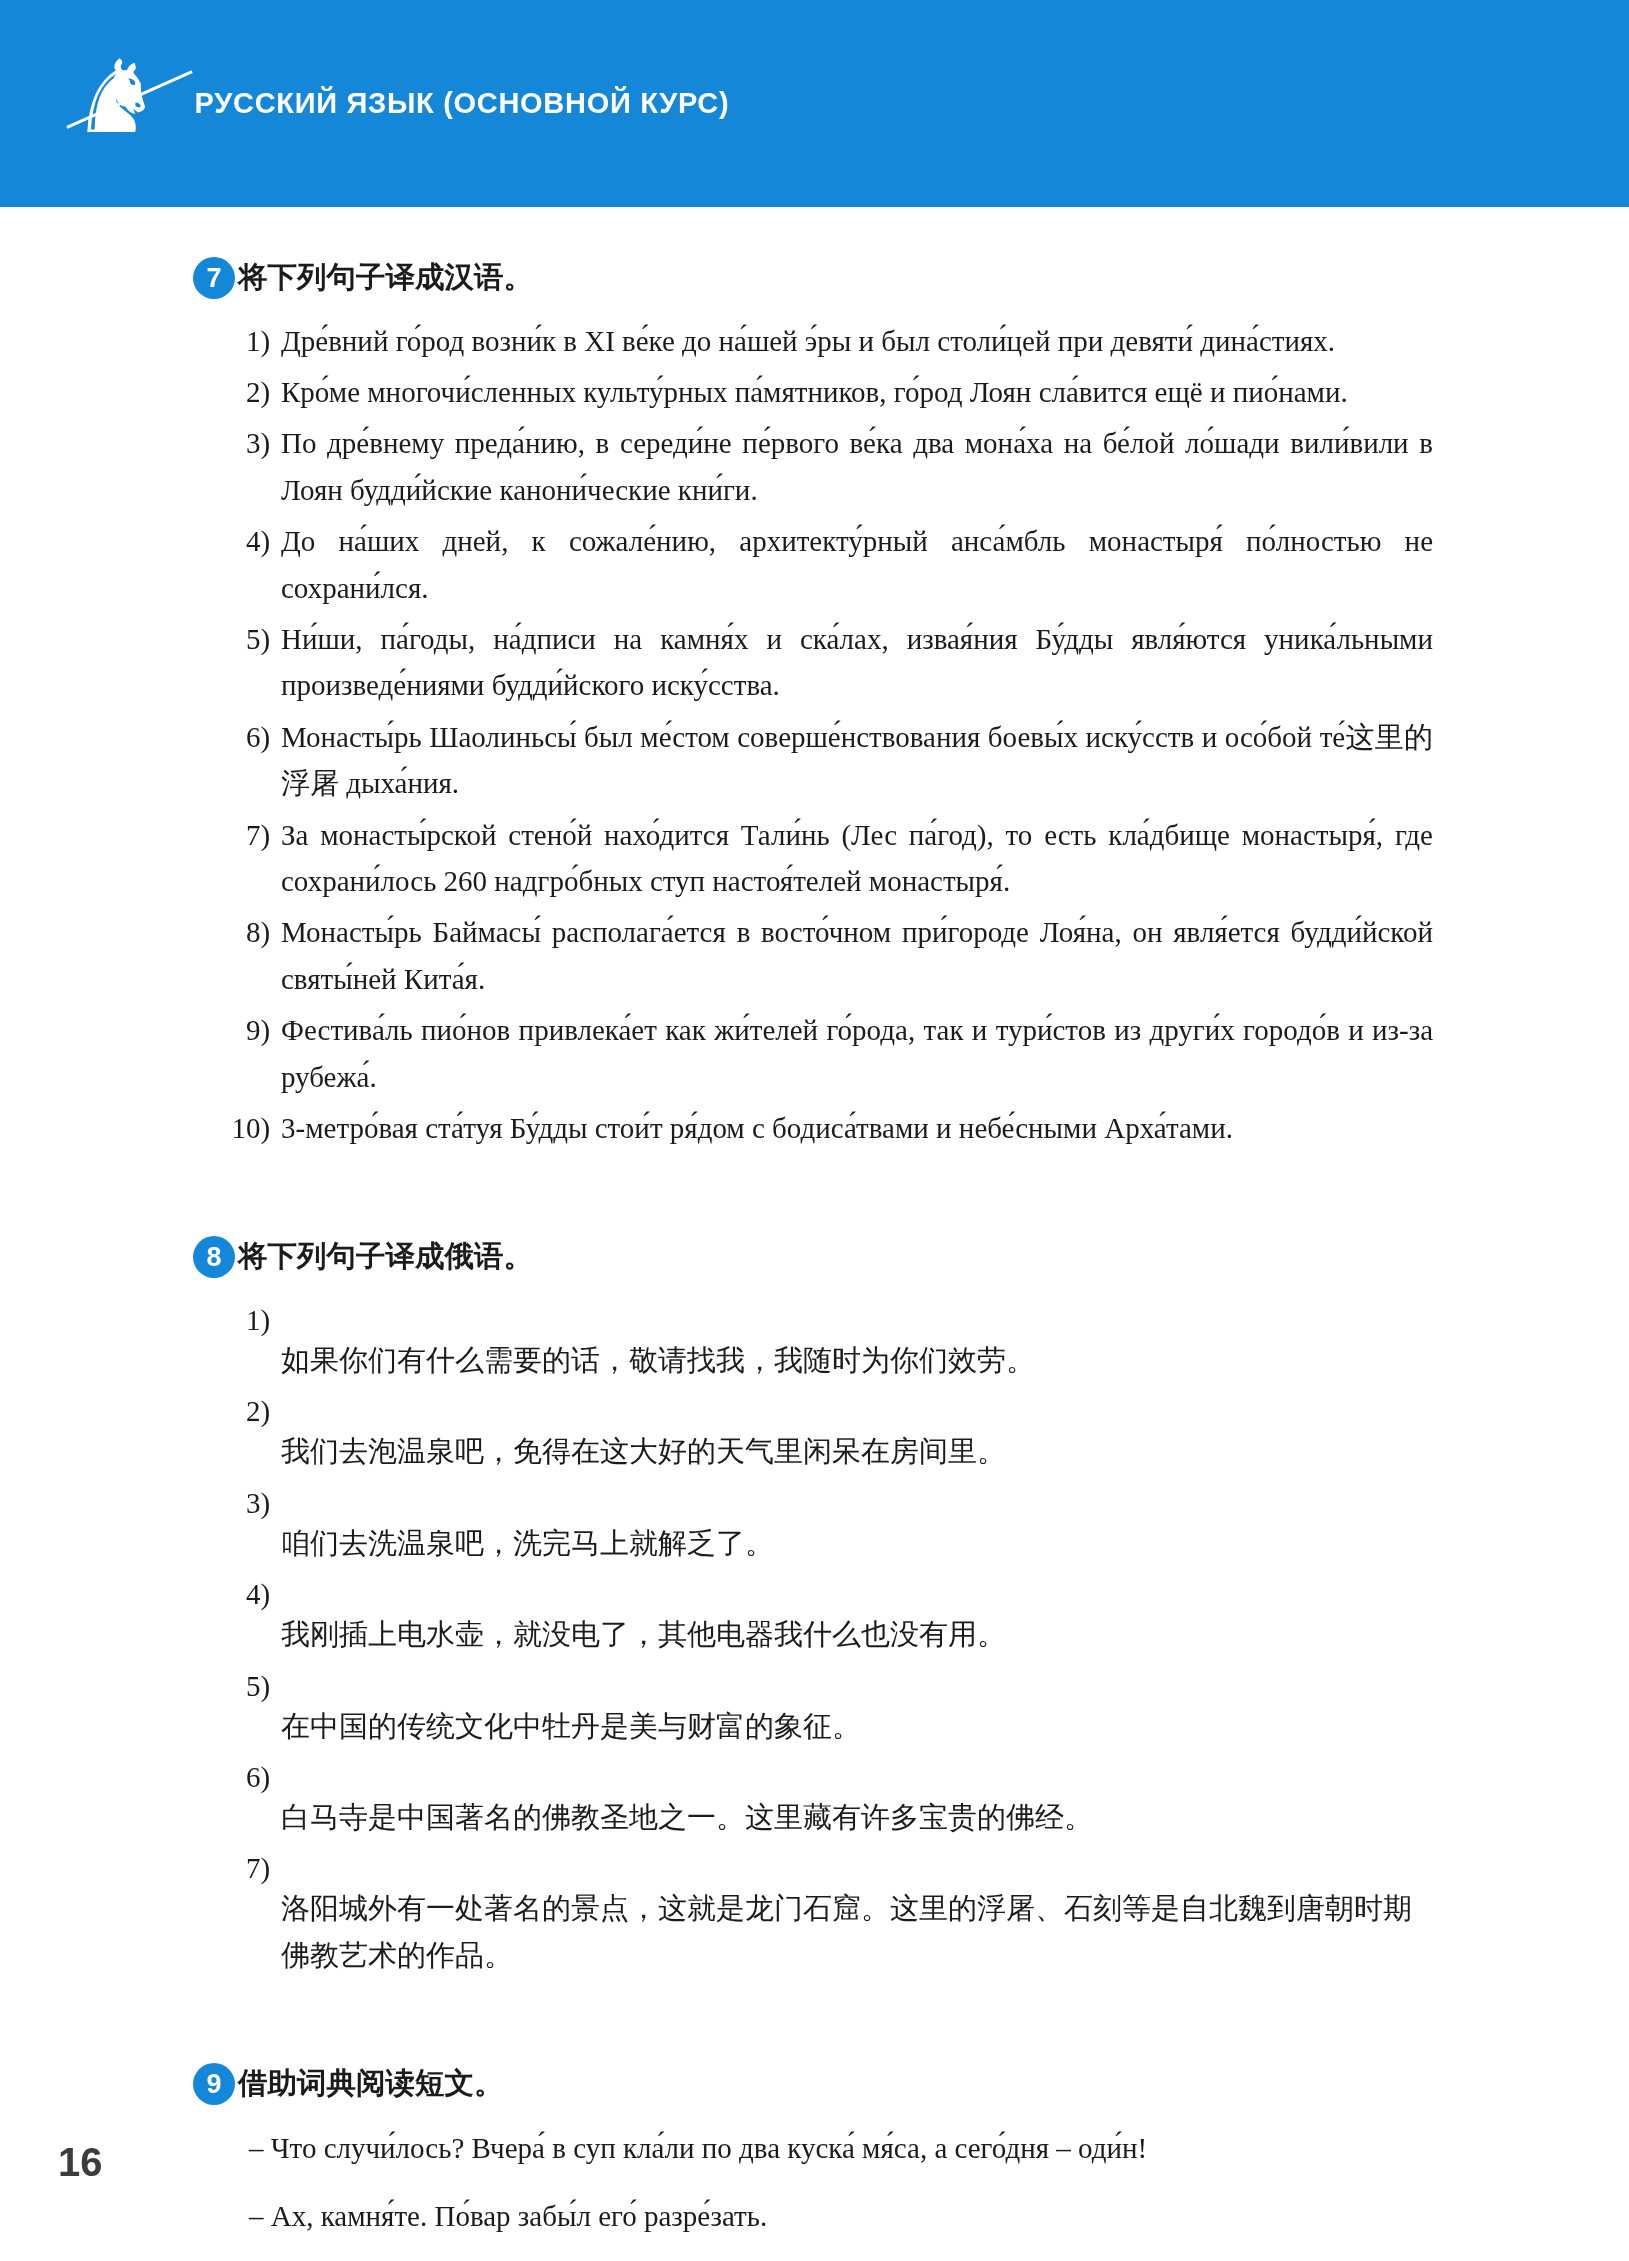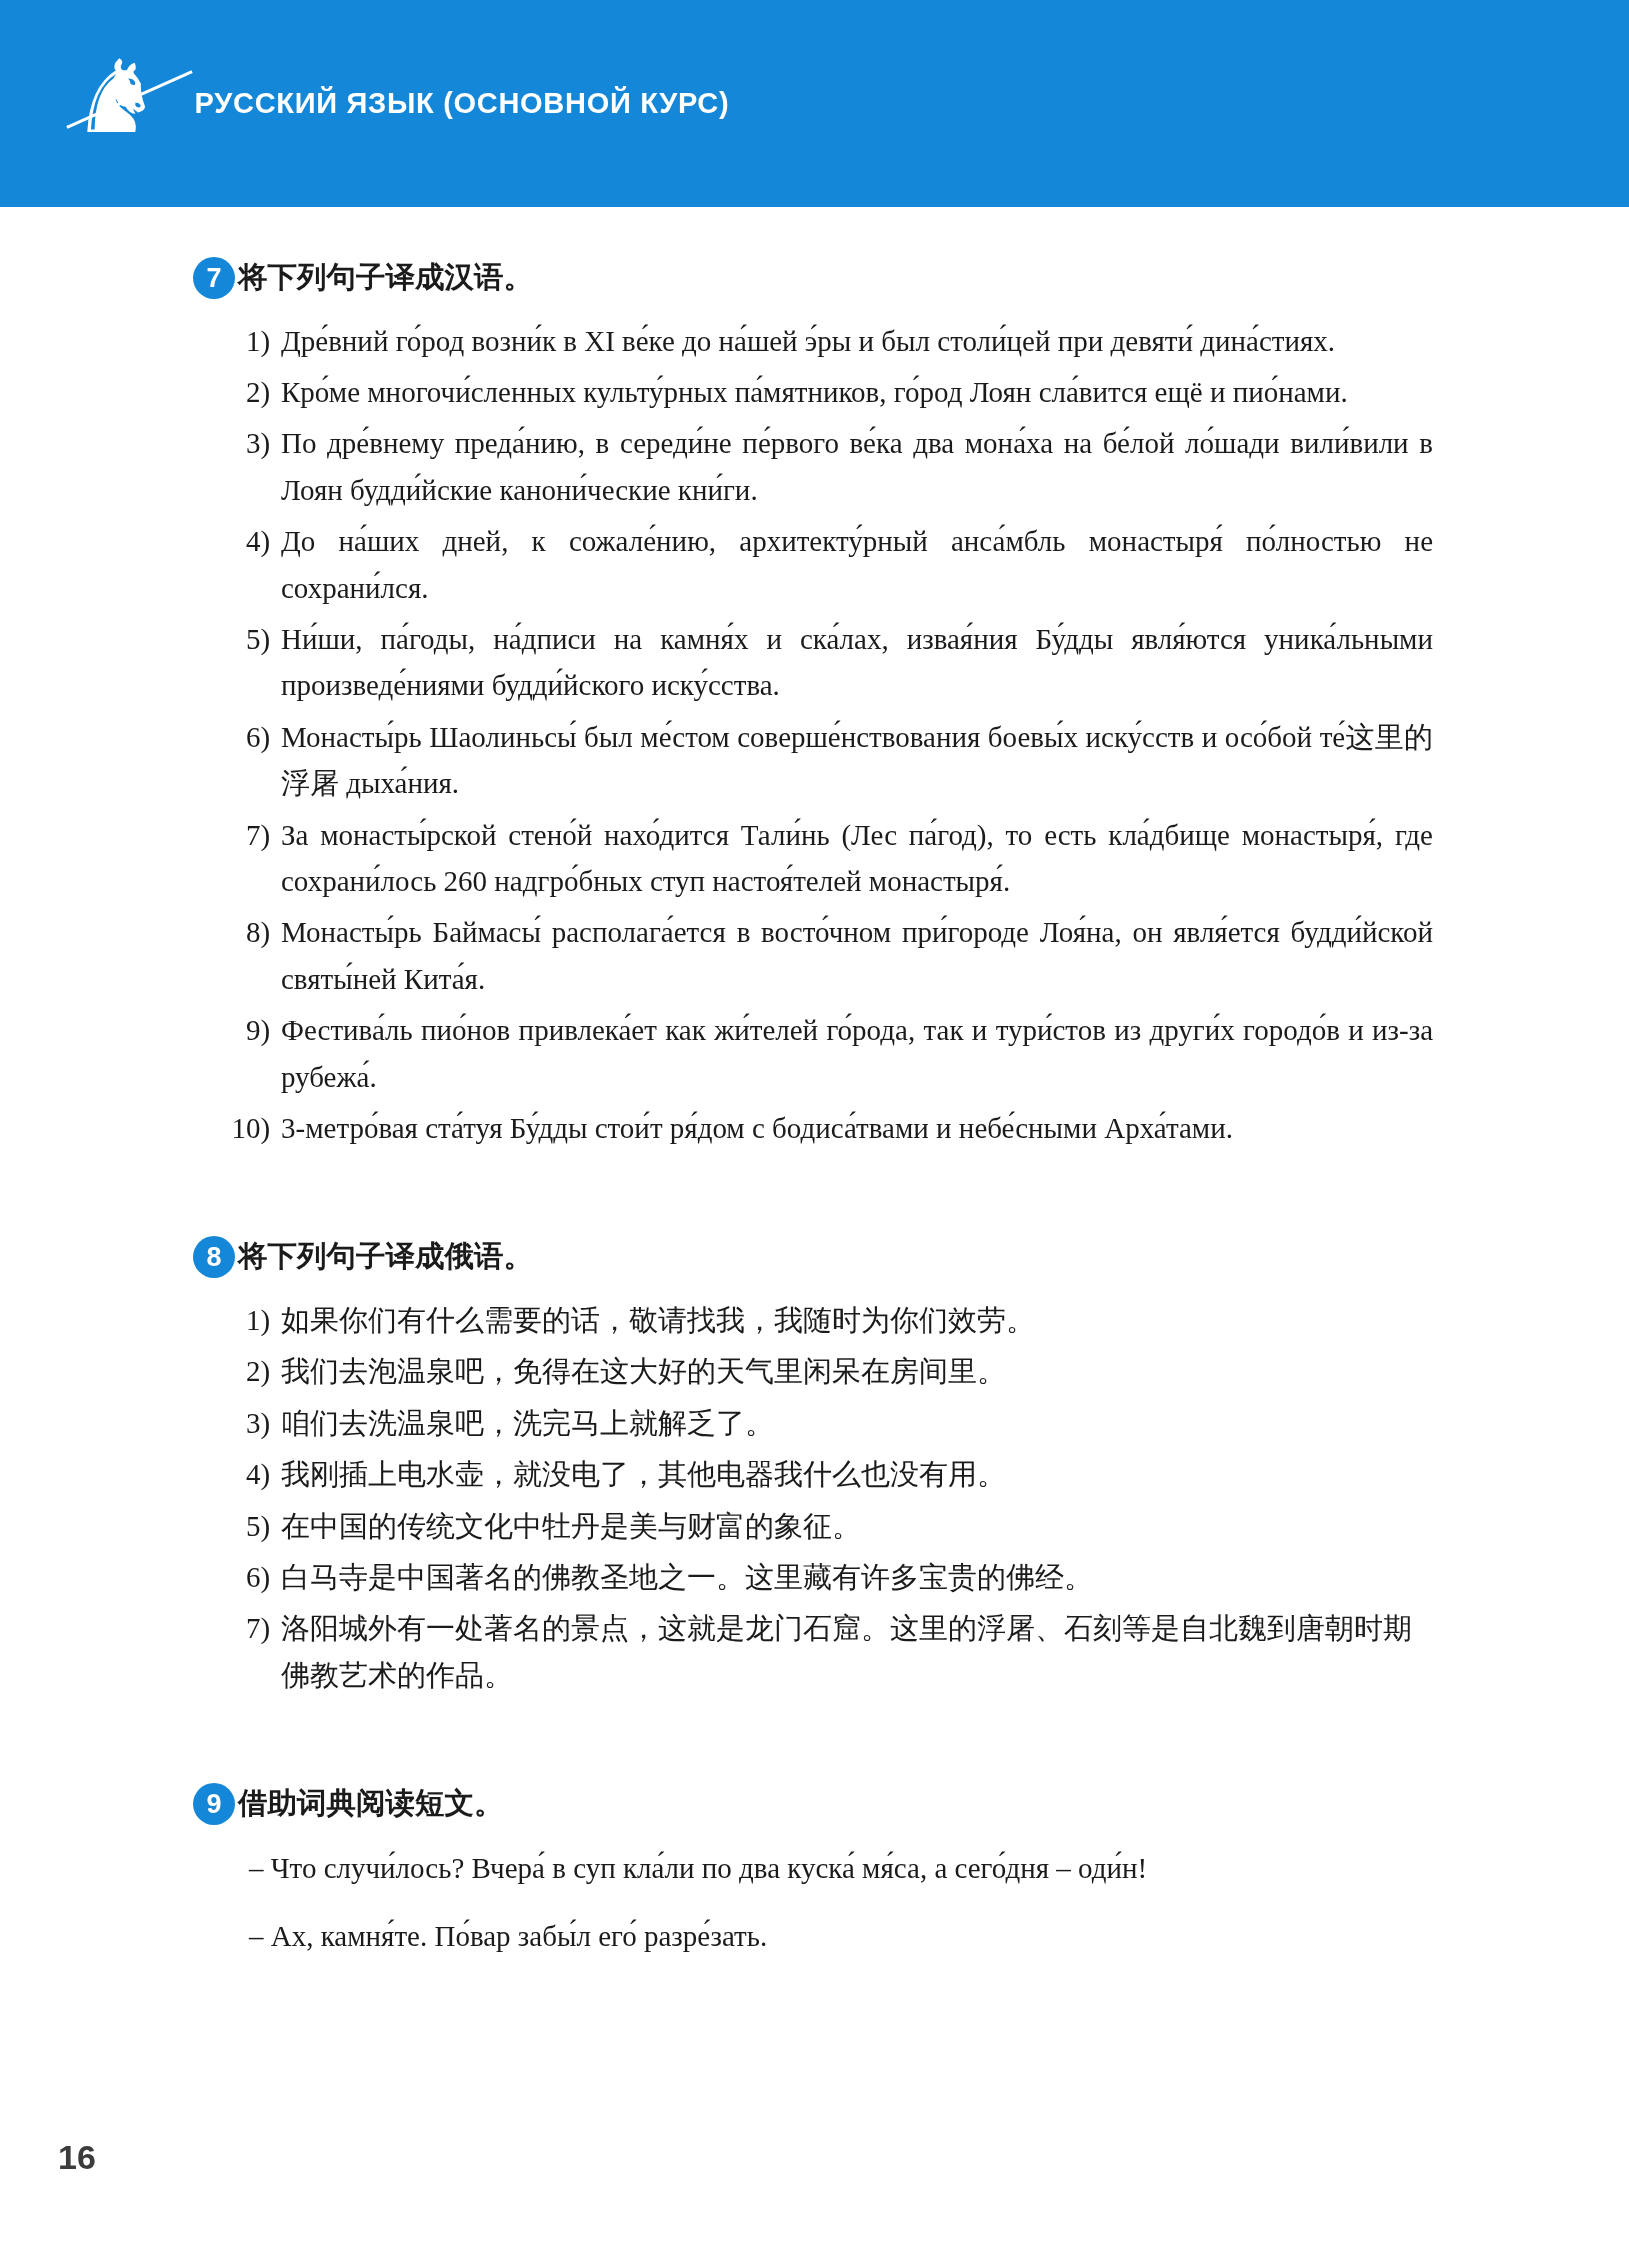--- a/index.html
+++ b/index.html
@@ -99,43 +99,43 @@
     flex: 0 0 auto;
     width: 88px;
     text-align: right;
     padding-right: 10.8px;
     box-sizing: border-box;
   }
   .item .text {
     flex: 1;
     text-align: justify;
   }
-  .item.cjk .text { text-align: left; }
+  .item.cjk .text { text-align: left; margin-top: 40px; }
 
   
   .story { margin-top: 21.6px; font-size: 29px; }
   .story-title {
     text-align: center;
     font-weight: bold;
     font-size: 29.5px;
     margin: 24.5px 0 32px 0;
   }
   .story p {
     margin: 0 0 24.5px 56px;
     line-height: 1.5;
   }
 
   
   .page-number {
     position: absolute;
     left: 58px;
-    bottom: 84px;
+    bottom: 76px;
     font-family: "Liberation Sans", sans-serif;
     font-weight: bold;
-    font-size: 34px;
+    font-size: 40px;
     color: #3c3c3c;
   }
 </style>
 </head>
 <body>
 
 <div class="page">
 
   <div class="header">
     <div class="logo">

